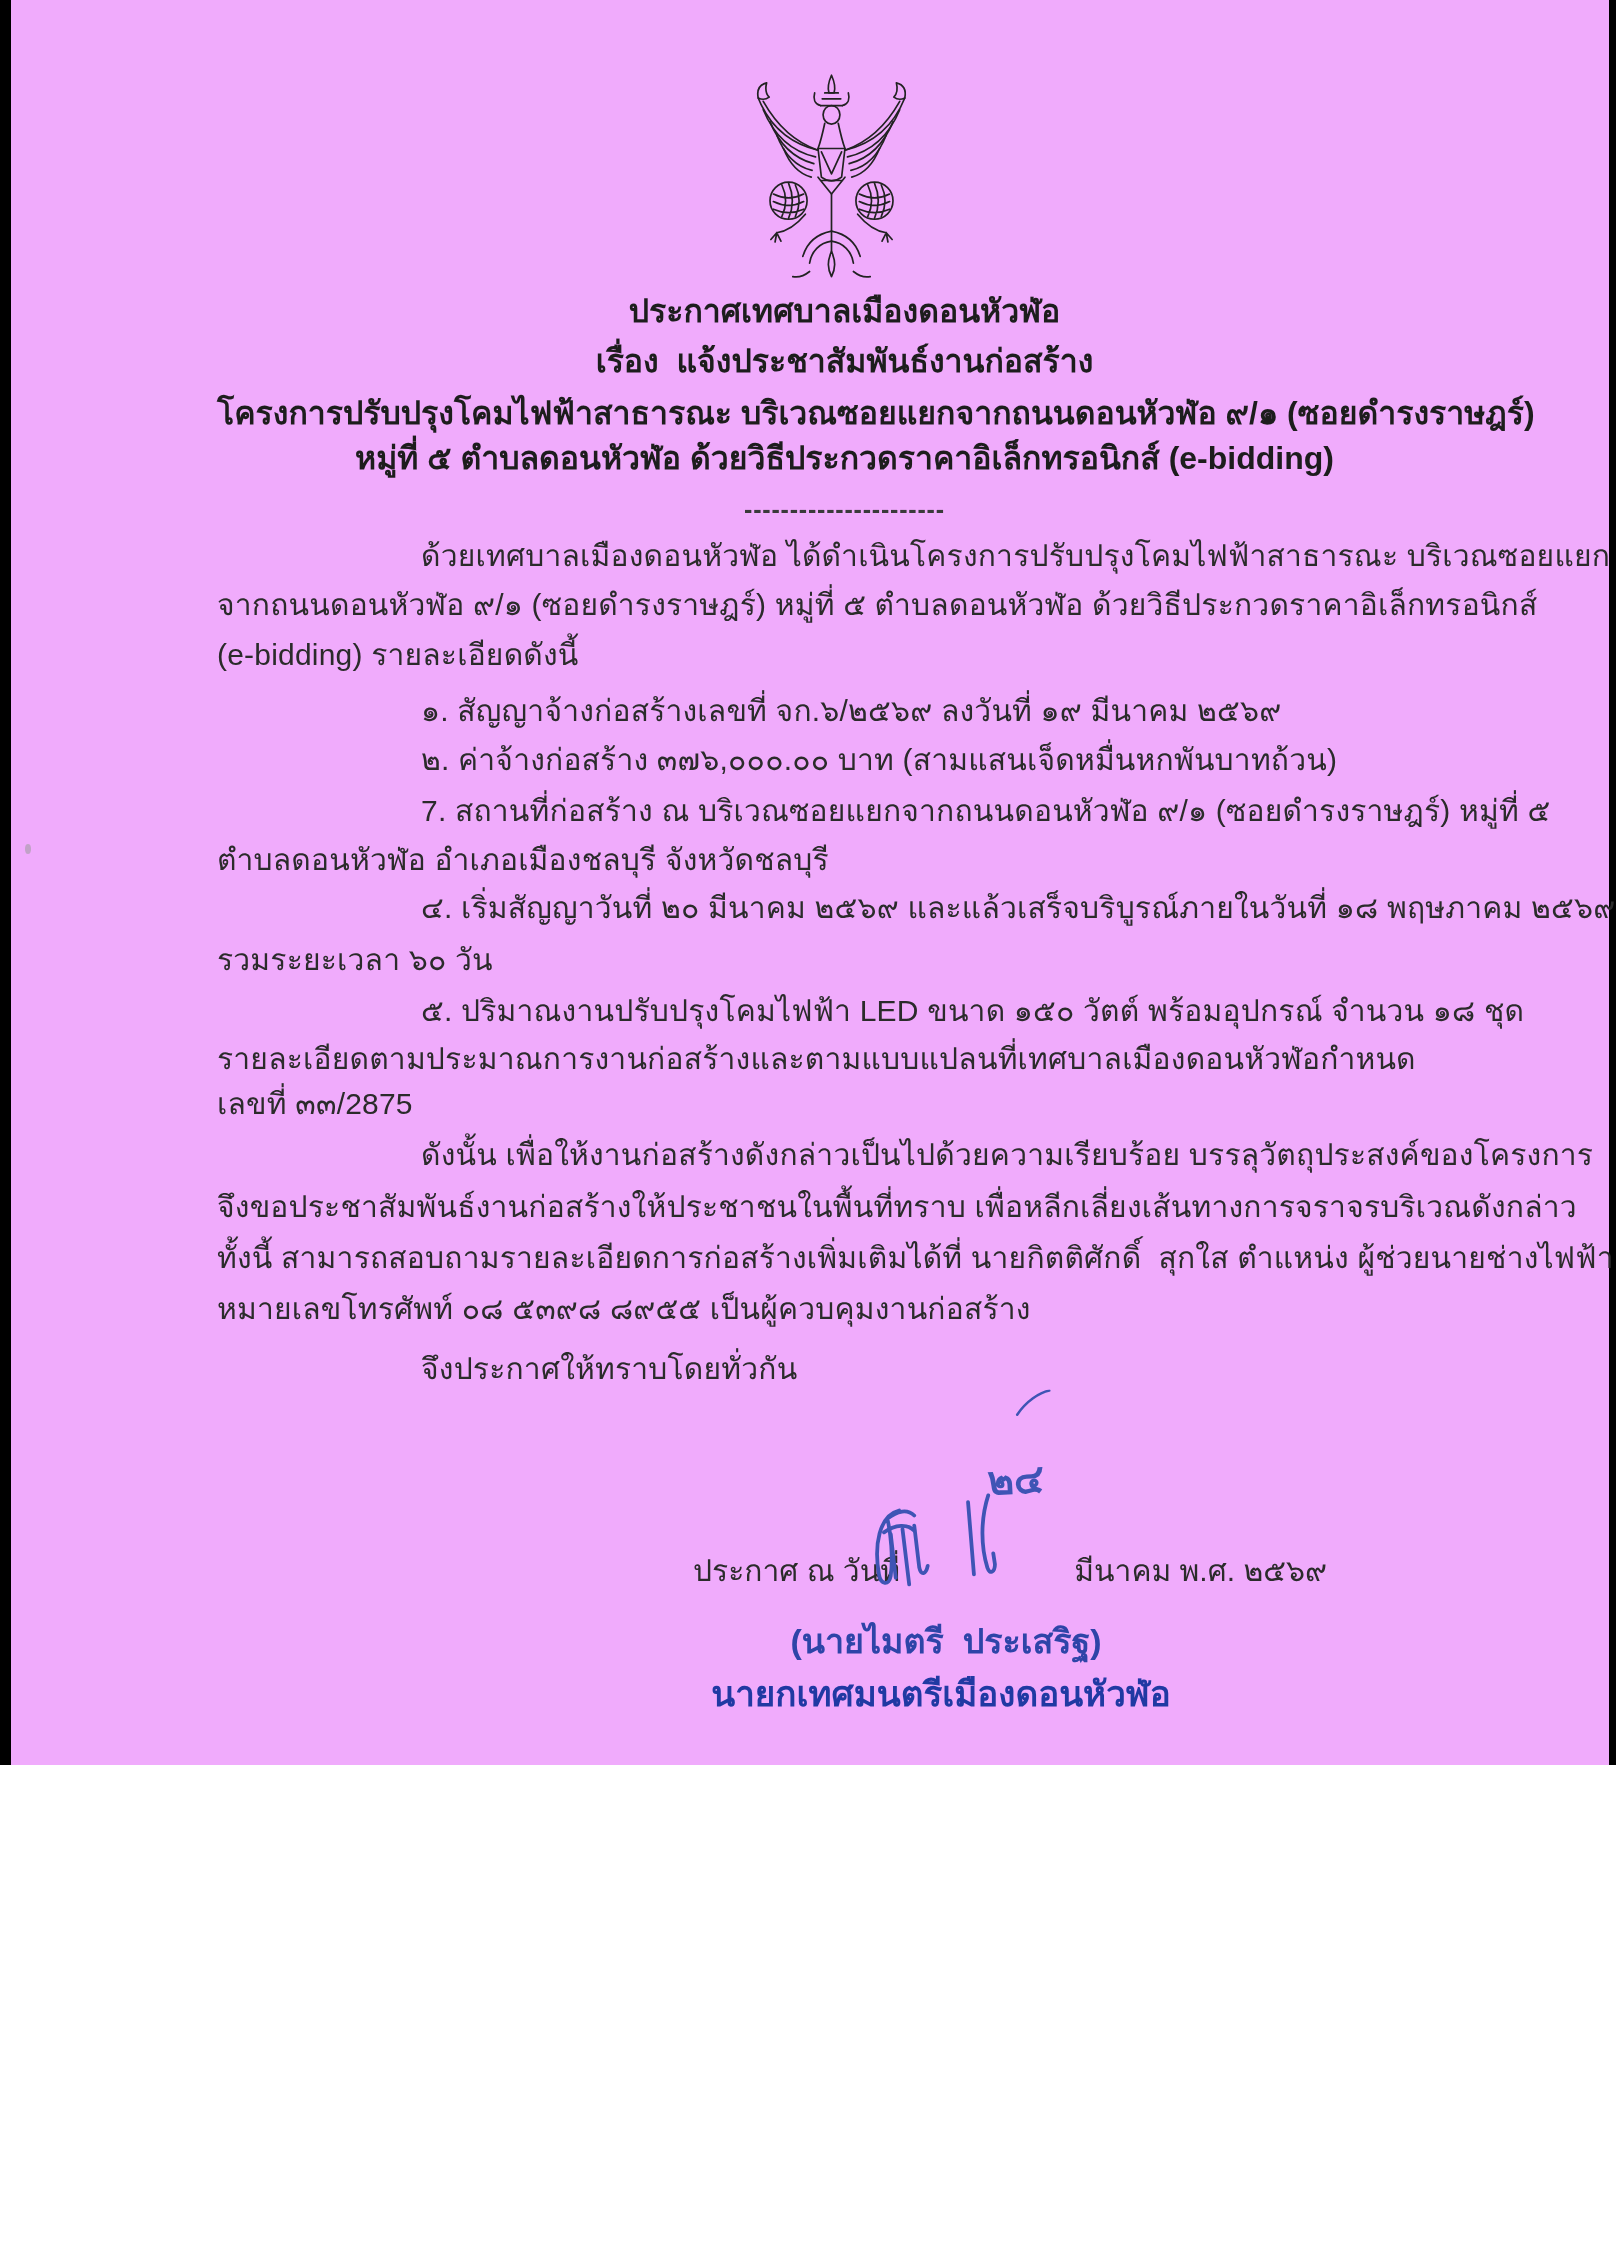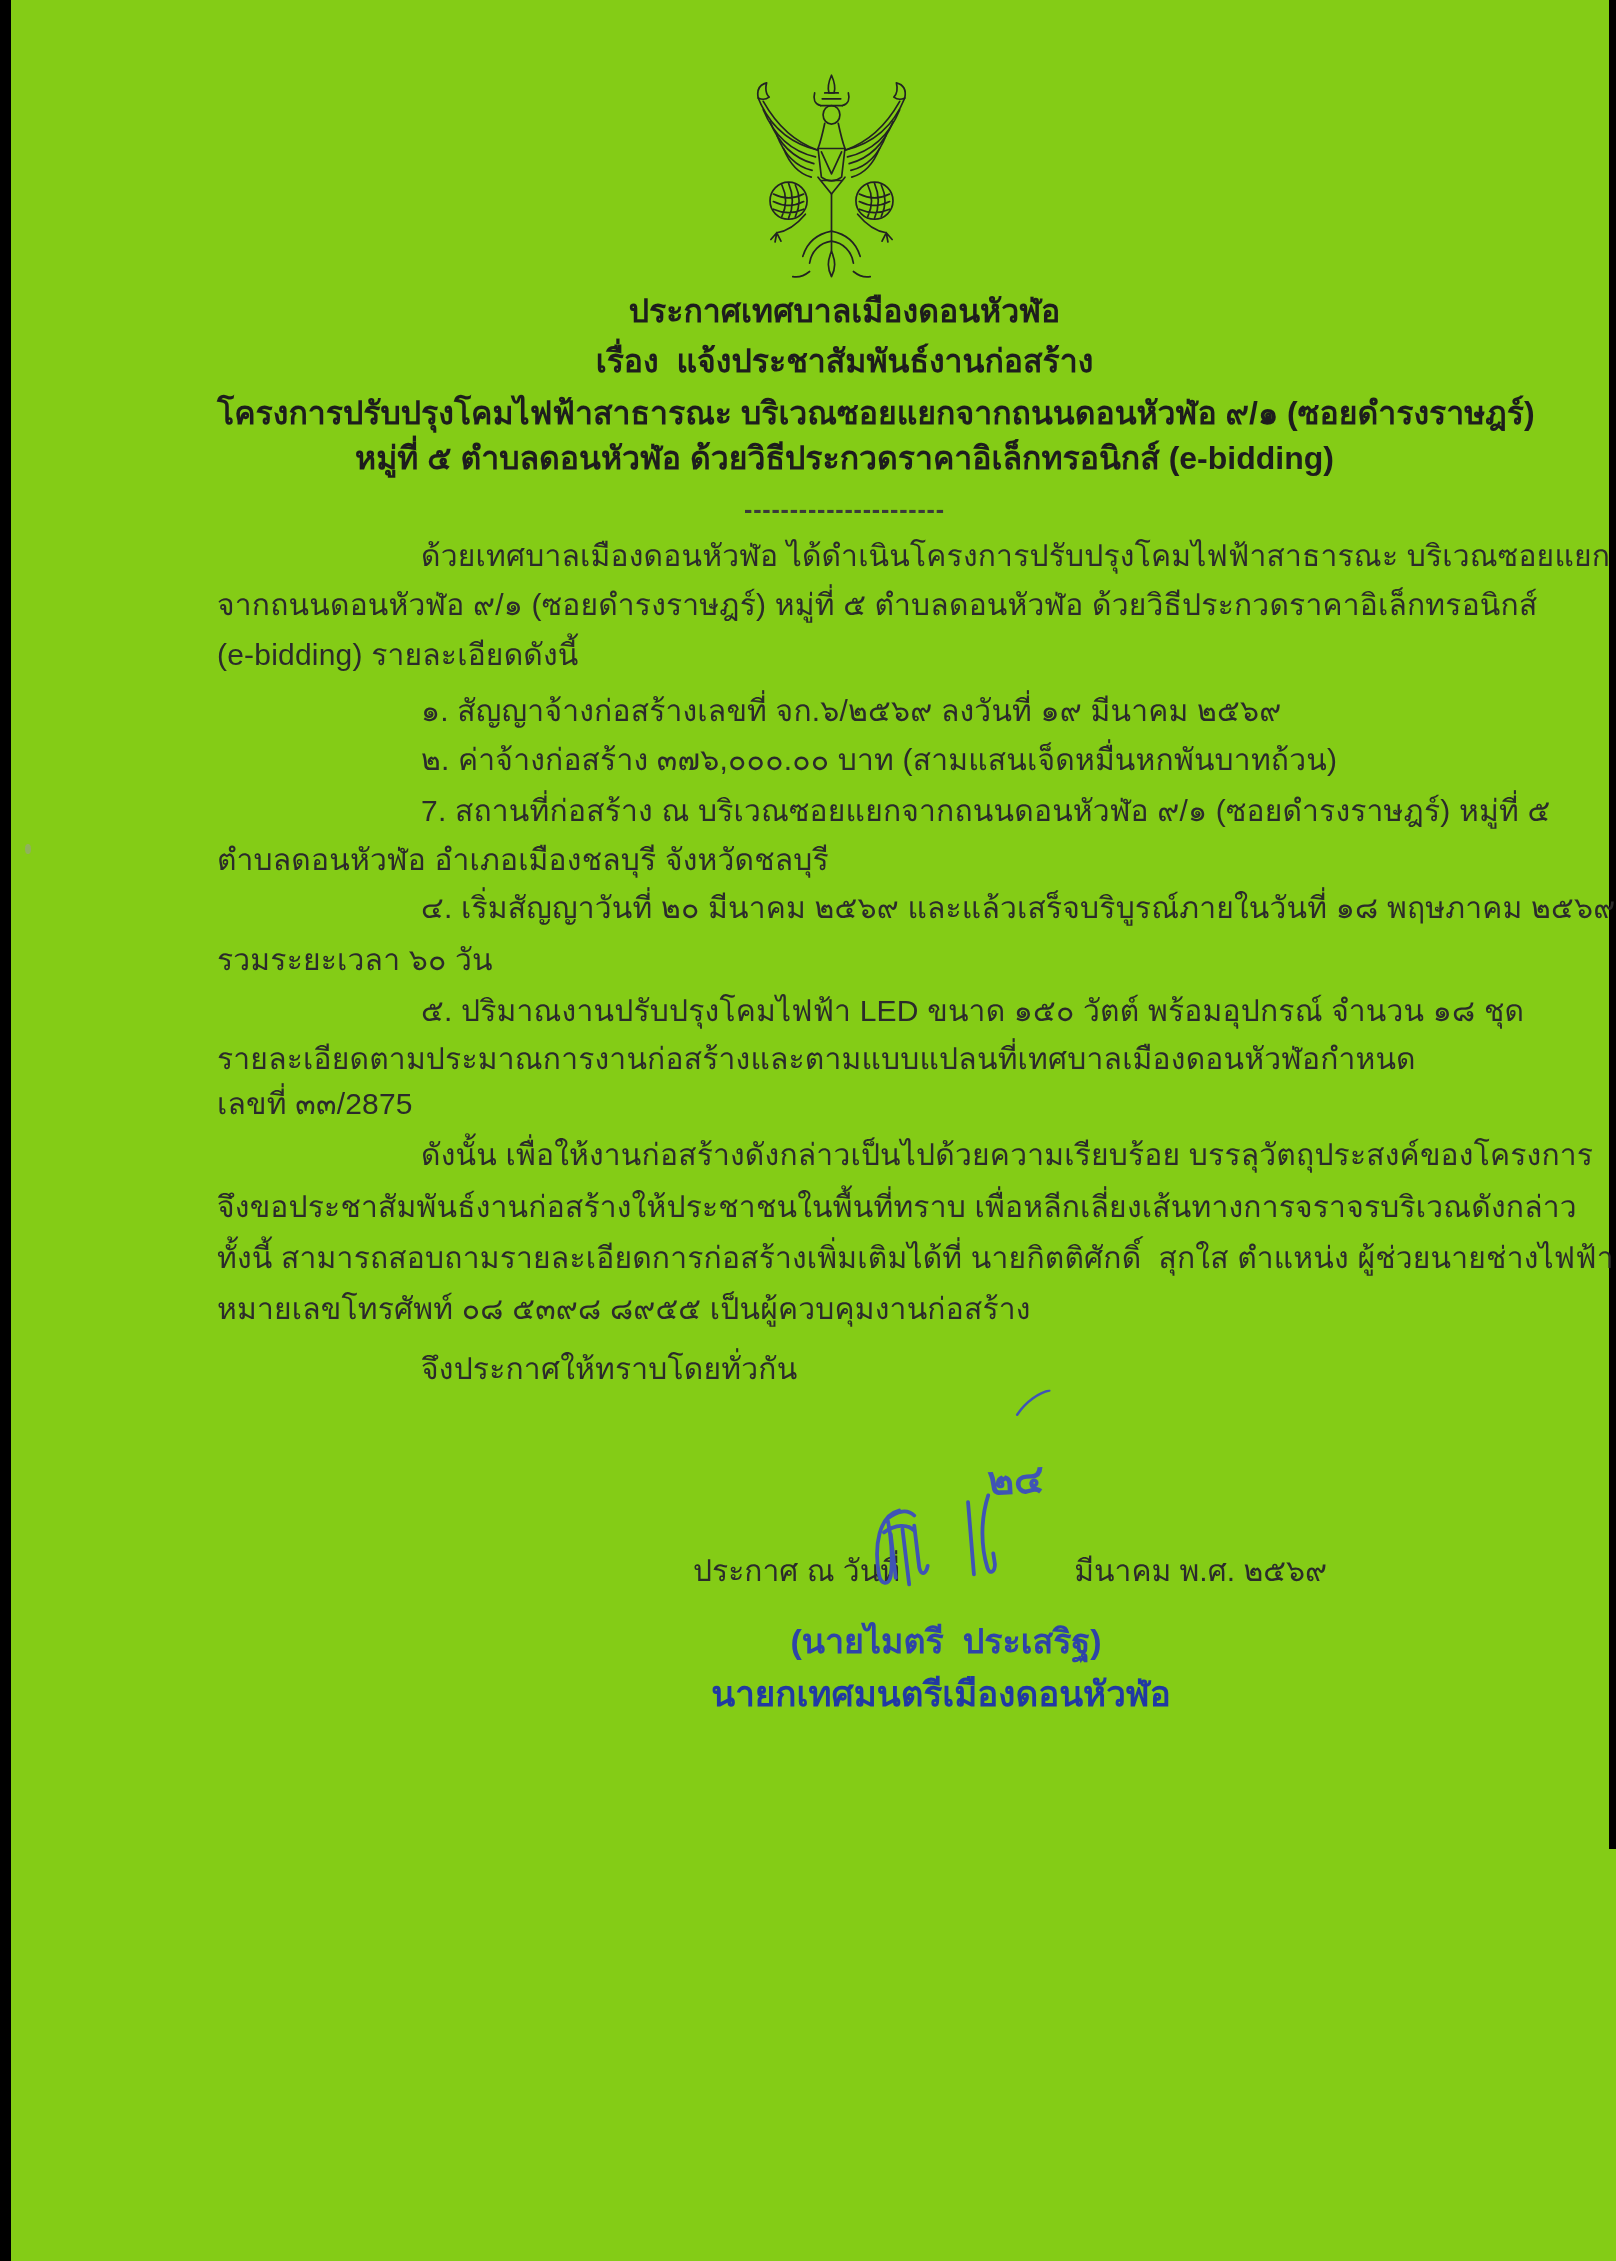--- a/index.html
+++ b/index.html
@@ -1,19 +1,19 @@
 <!DOCTYPE html>
 <html style="--body-text: #2b2b2b; --heading-text: #1d1d1d; --ink-blue: #3f54b5; --blue-print: #2e44a8; --blue-print-dark: #2039a3;font-size:13.5px"><head>
 <meta charset="utf-8">
 <style>
   html,body{margin:0;padding:0;}
   .page{
     position:relative;
-    width:1617px;height:2261px;
-    background:#84cc16;
+    width:1617px;height:1765px;
+    background:#f0abfc;
     overflow:hidden;
     font-family:"Liberation Sans", sans-serif;
     color:var(--body-text,#2b2b2b);
   }
   .scan-edge{position:absolute;top:0;background:#000;}
   .scan-edge.left{left:0;width:11px;height:2261px;}
   .scan-edge.right{right:0;width:7.6px;height:1849px;}
   .scan-speck{position:absolute;left:25px;top:844px;width:5.9px;height:10px;border-radius:50%;background:#9a9a9a;opacity:.55;}
   .line{
     position:absolute;

